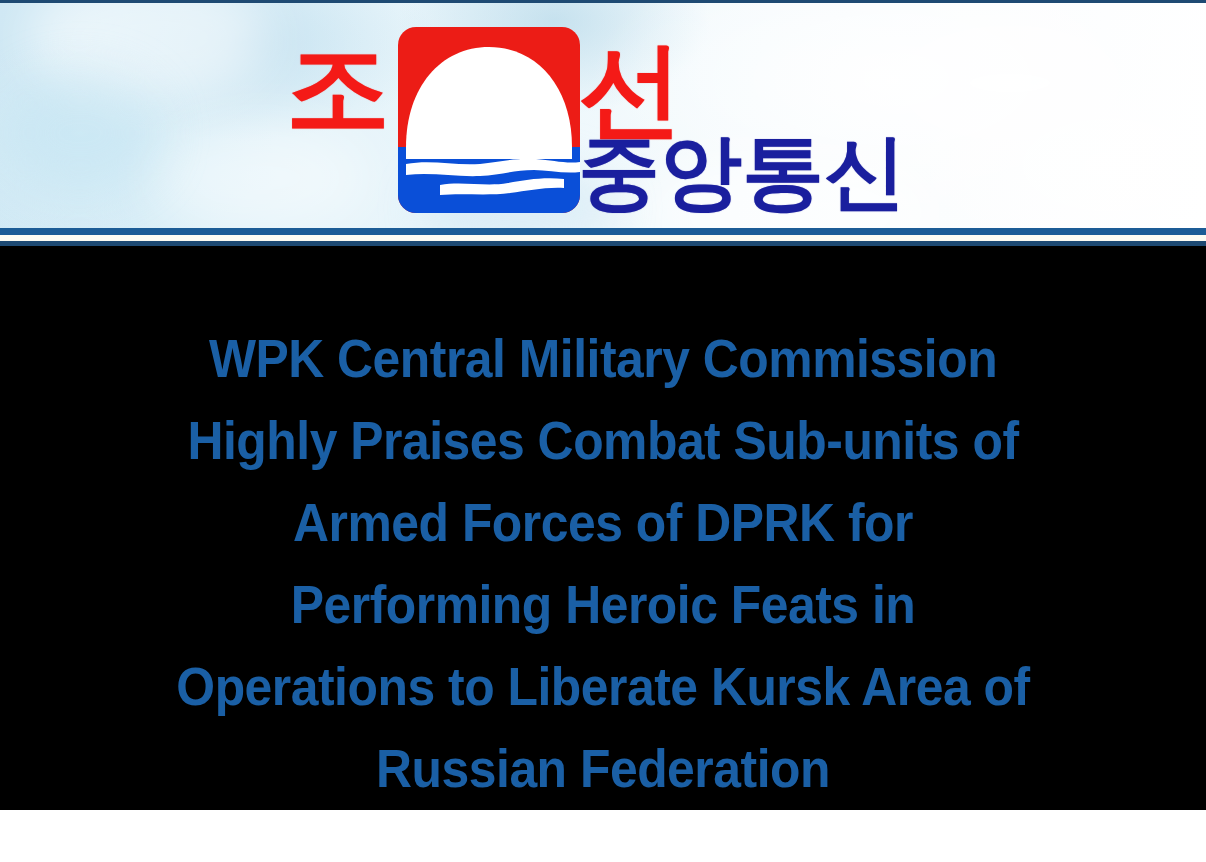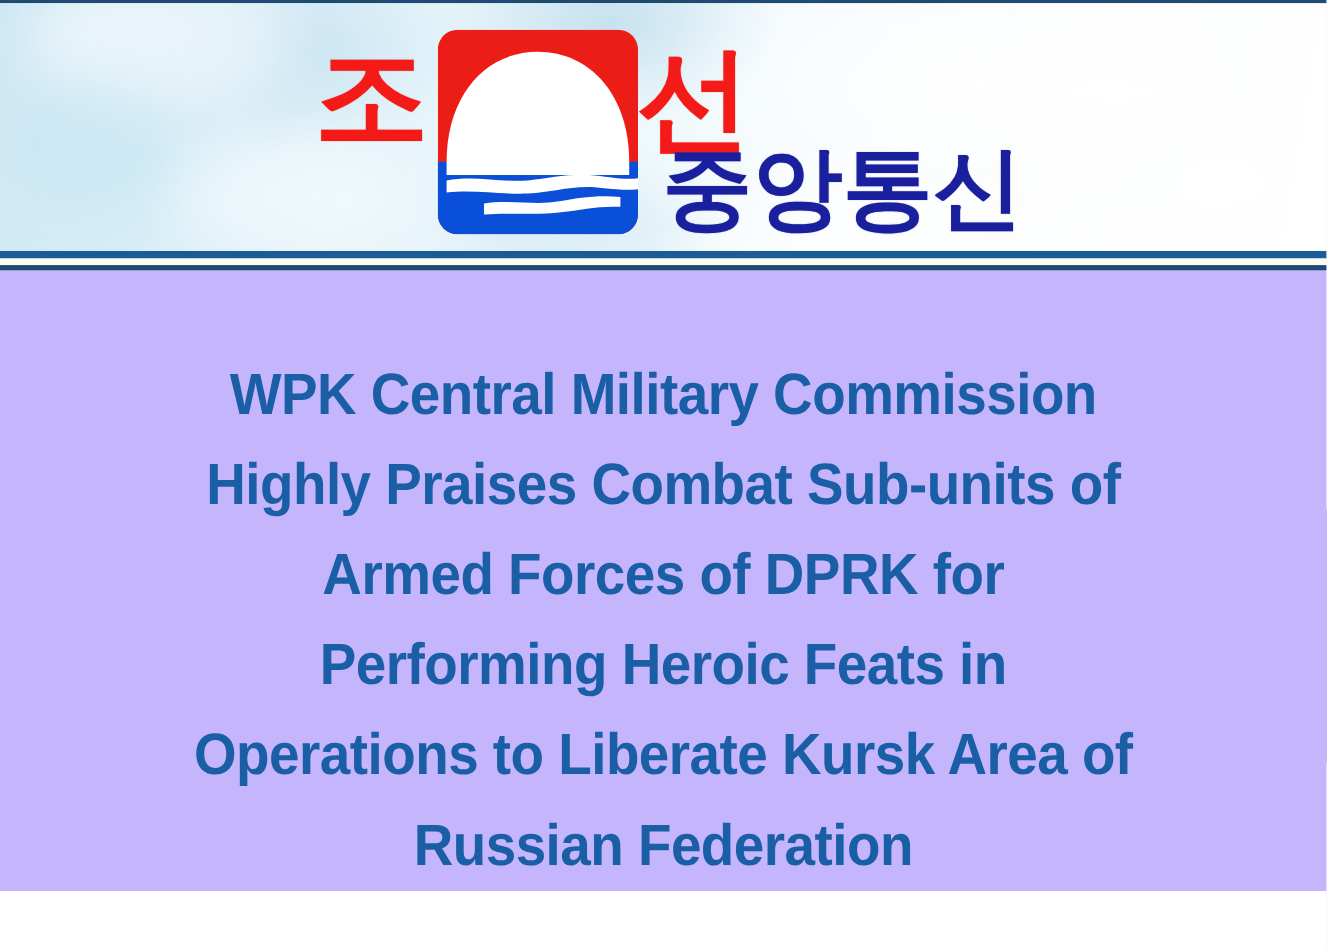--- a/index.html
+++ b/index.html
@@ -98,21 +98,20 @@
     position: absolute;
     left: 292px;
     top: 112px;
     color: #1a1f9e;
     font-family: "DejaVu Sans", sans-serif;
     font-weight: 700;
     font-size: 82px;
     line-height: 1;
     white-space: nowrap;
     text-shadow: 0 0 1px rgba(26,31,158,0.5);
-    margin-left: 24px;
   }
 
   
   .divider-thick {
     height: 7px;
     width: 100%;
     background: #1c5c96;
   }
   .divider-gap {
     height: 6px;
@@ -120,21 +119,21 @@
     background: #fdfcf3;
   }
   .divider-thin {
     height: 5px;
     width: 100%;
     background: #1e4a73;
   }
 
   
   .content {
-    background: #c4b5fd;
+    background: #000000;
     padding-top: 36px;
   }
   .headline {
     color: #1a5fa5;
     text-align: center;
     font-family: "Liberation Sans Narrow", "Liberation Sans", sans-serif;
     font-weight: bold;
     font-size: 53px;
     line-height: 82px;
     letter-spacing: -0.5px;

